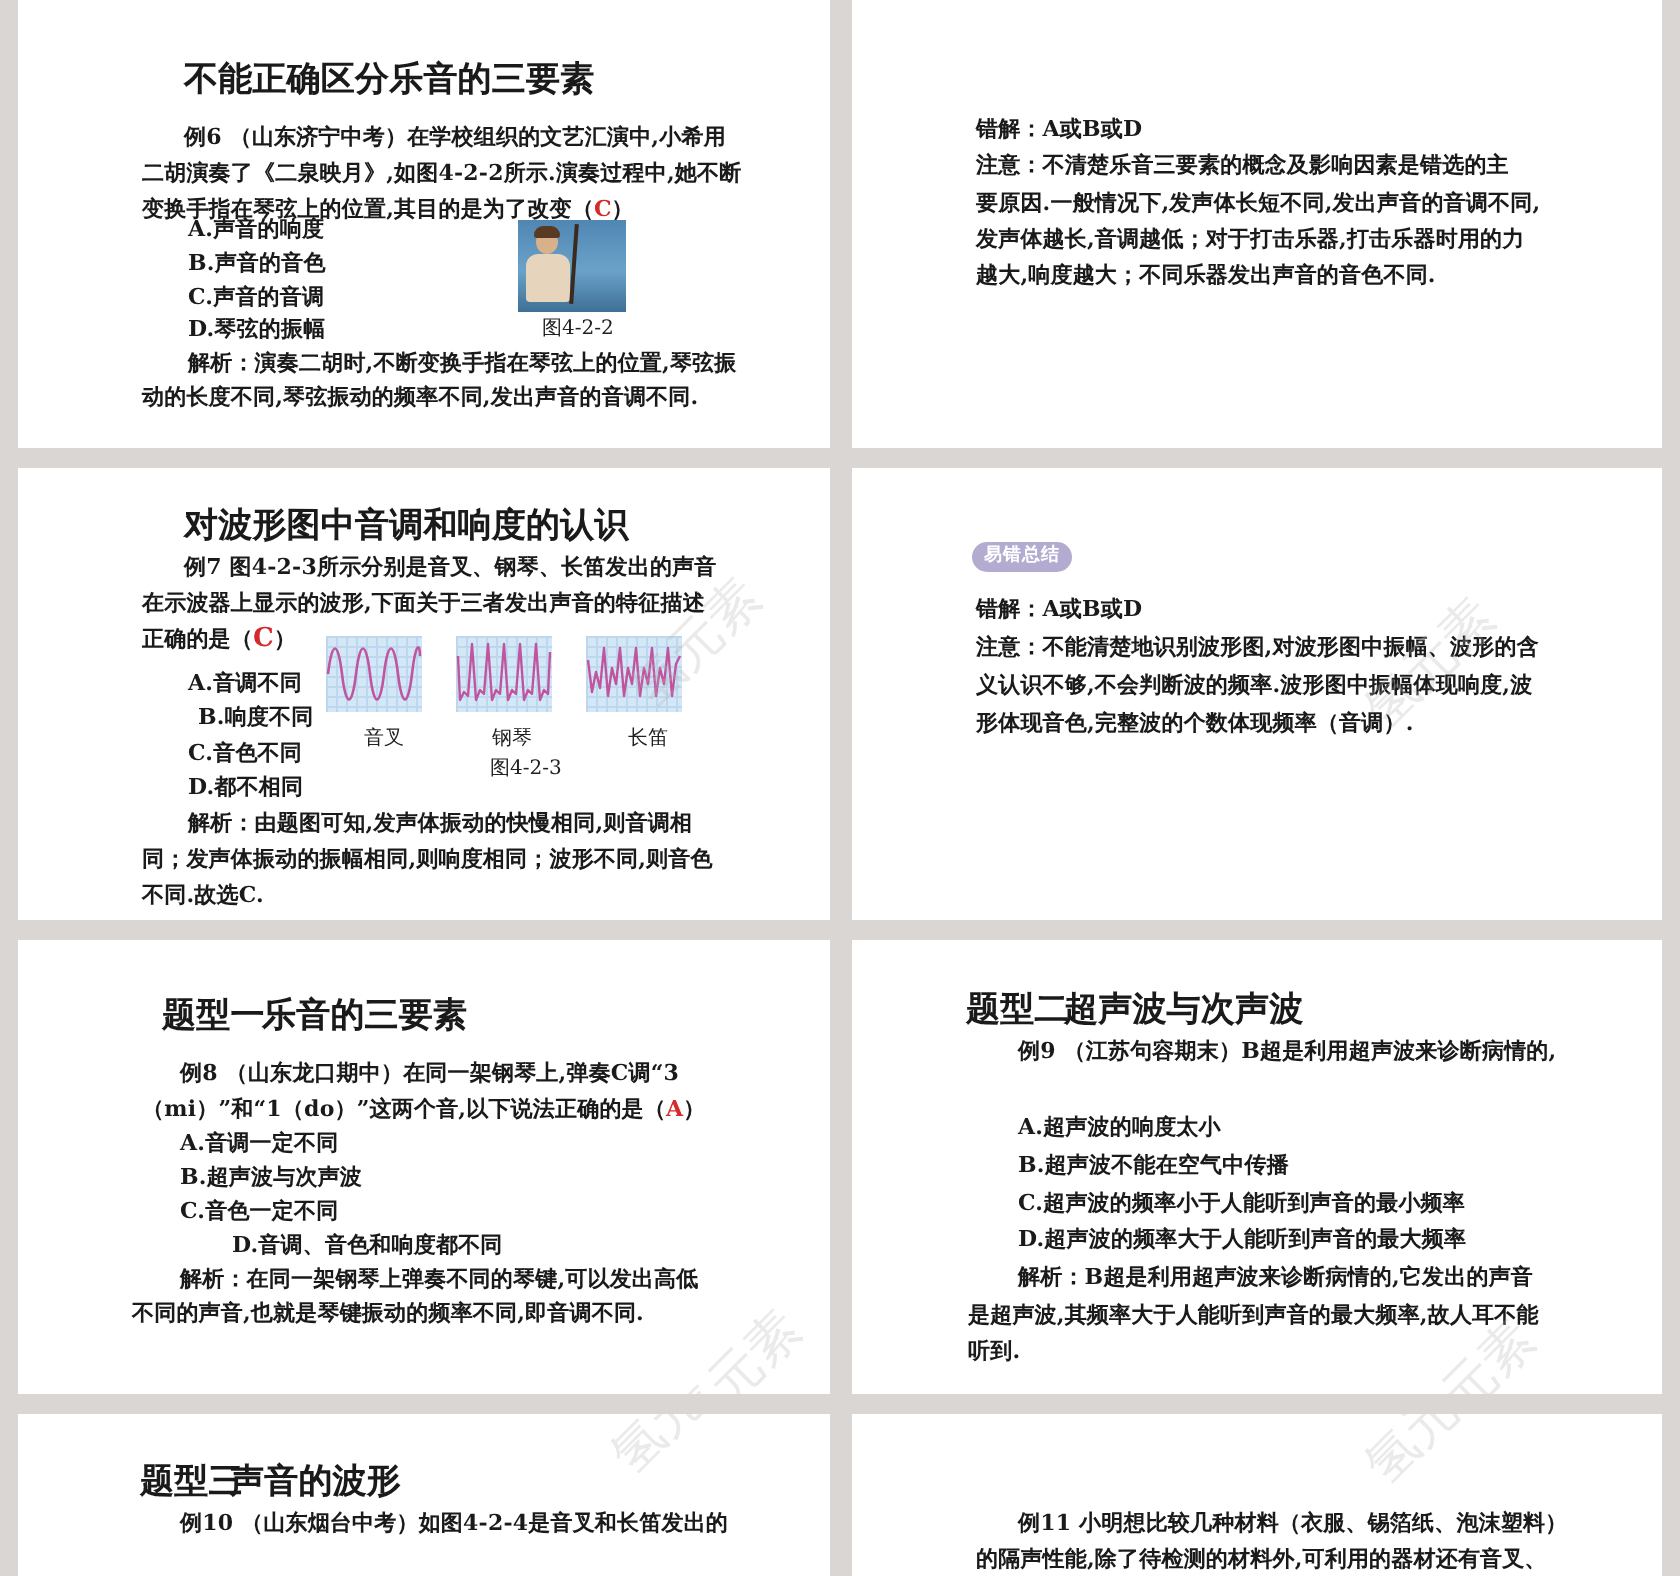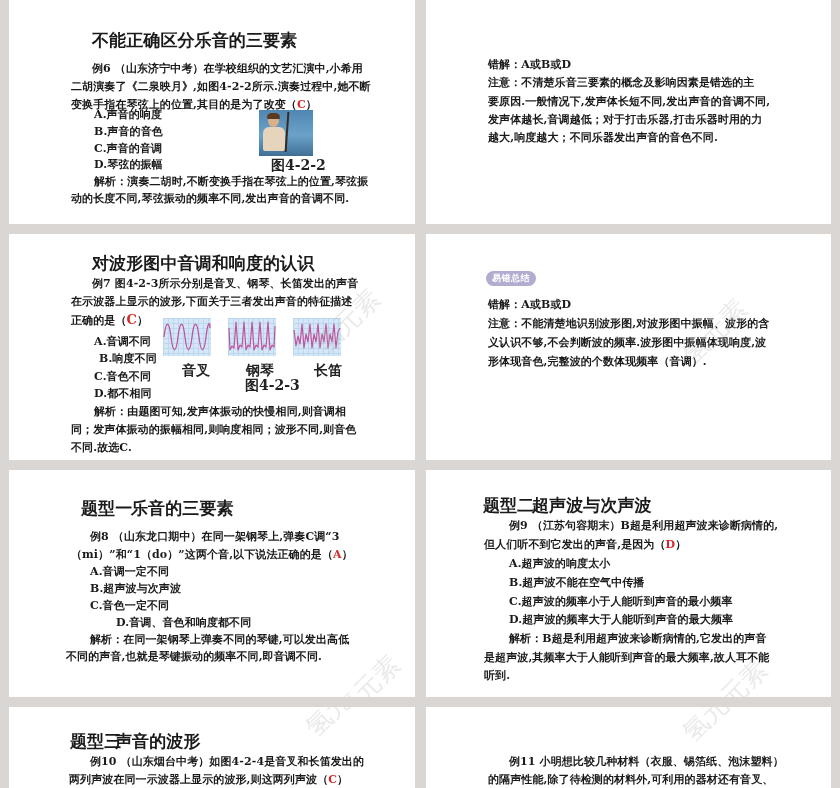--- a/index.html
+++ b/index.html
@@ -38,22 +38,22 @@
     color: #ffffff;
     font-size: 9px;
     font-weight: bold;
     border-radius: 8px;
     padding: 1px 6px;
     line-height: 13px;
     letter-spacing: 0.5px;
   }
   .caption {
     position: absolute;
-    font-size: 14px;
-    font-weight: bold;
+    font-size: 10px;
+    font-weight: normal;
     white-space: nowrap;
     color: #222;
   }
   .photo {
     position: absolute;
     background: linear-gradient(180deg, #4f87b3 0%, #6aa2c9 55%, #3f6f95 100%);
     overflow: hidden;
   }
   .photo .head {
     position: absolute; left: 9px; top: 5px; width: 11px; height: 12px;
@@ -186,40 +186,34 @@
   <div class="txt" style="left:81px;top:144px;margin-left:26px;">D.音调、音色和响度都不同</div>
   <div class="txt" style="left:81px;top:161px;">解析：在同一架钢琴上弹奏不同的琴键,可以发出高低</div>
   <div class="txt" style="left:57px;top:178px;">不同的声音,也就是琴键振动的频率不同,即音调不同.</div>
   <div class="watermark" style="left:320px;top:200px;">氢元素</div>
 </div>
 
 <div class="slide col-r row3">
   <div class="txt heading" style="left:57px;top:26px;">题型二</div>
   <div class="txt heading" style="left:106px;top:26px;">超声波与次声波</div>
   <div class="txt" style="left:83px;top:47px;">例9 （江苏句容期末）B超是利用超声波来诊断病情的,</div>
-  <div class="txt" style="left:58px;top:66px;">
-    <span>但人们听不到它发出的声音,是因为（</span><span class="ans">D</span><span>）</span>
-  </div>
   <div class="txt" style="left:83px;top:85px;">A.超声波的响度太小</div>
   <div class="txt" style="left:83px;top:104px;">B.超声波不能在空气中传播</div>
   <div class="txt" style="left:83px;top:123px;">C.超声波的频率小于人能听到声音的最小频率</div>
   <div class="txt" style="left:83px;top:141px;">D.超声波的频率大于人能听到声音的最大频率</div>
   <div class="txt" style="left:83px;top:160px;">解析：B超是利用超声波来诊断病情的,它发出的声音</div>
   <div class="txt" style="left:58px;top:179px;">是超声波,其频率大于人能听到声音的最大频率,故人耳不能</div>
   <div class="txt" style="left:58px;top:197px;">听到.</div>
   <div class="watermark" style="left:270px;top:205px;">氢元素</div>
 </div>
 
 <div class="slide col-l row4">
   <div class="txt heading" style="left:61px;top:25px;">题型三</div>
   <div class="txt heading" style="left:106px;top:25px;">声音的波形</div>
   <div class="txt" style="left:81px;top:46px;">例10 （山东烟台中考）如图4-2-4是音叉和长笛发出的</div>
-  <div class="txt" style="left:60px;top:64px;">
-    <span>两列声波在同一示波器上显示的波形,则这两列声波（</span><span class="ans">C</span><span>）</span>
-  </div>
   <div class="watermark" style="left:290px;top:-20px;">氢元素</div>
 </div>
 
 <div class="slide col-r row4">
   <div class="txt" style="left:83px;top:46px;">例11 小明想比较几种材料（衣服、锡箔纸、泡沫塑料）</div>
   <div class="txt" style="left:62px;top:64px;">的隔声性能,除了待检测的材料外,可利用的器材还有音叉、</div>
   <div class="watermark" style="left:250px;top:-15px;">氢元素</div>
 </div>
 
 </body></html>

